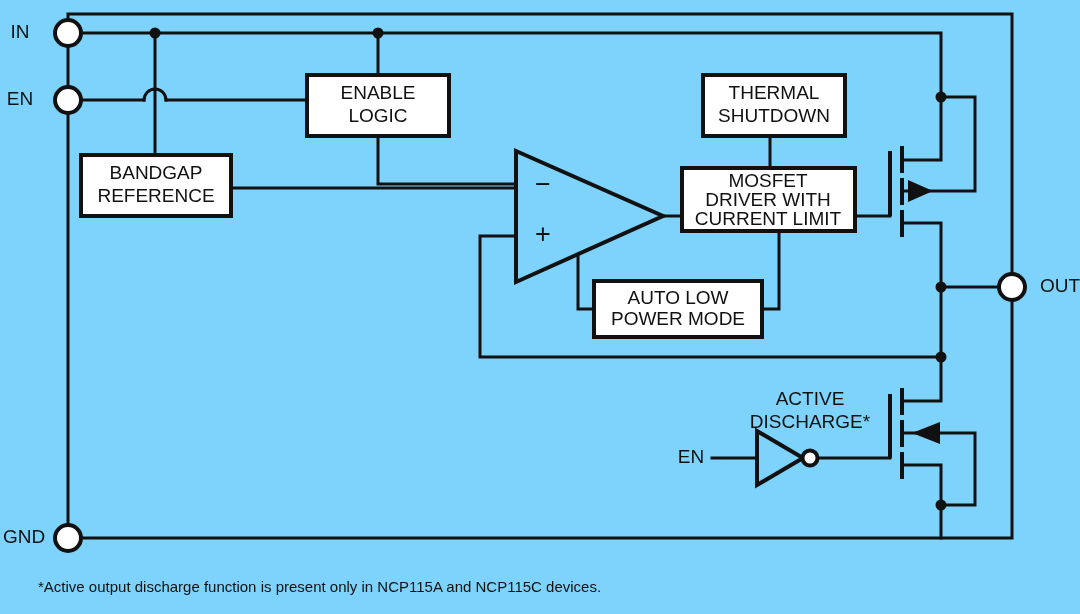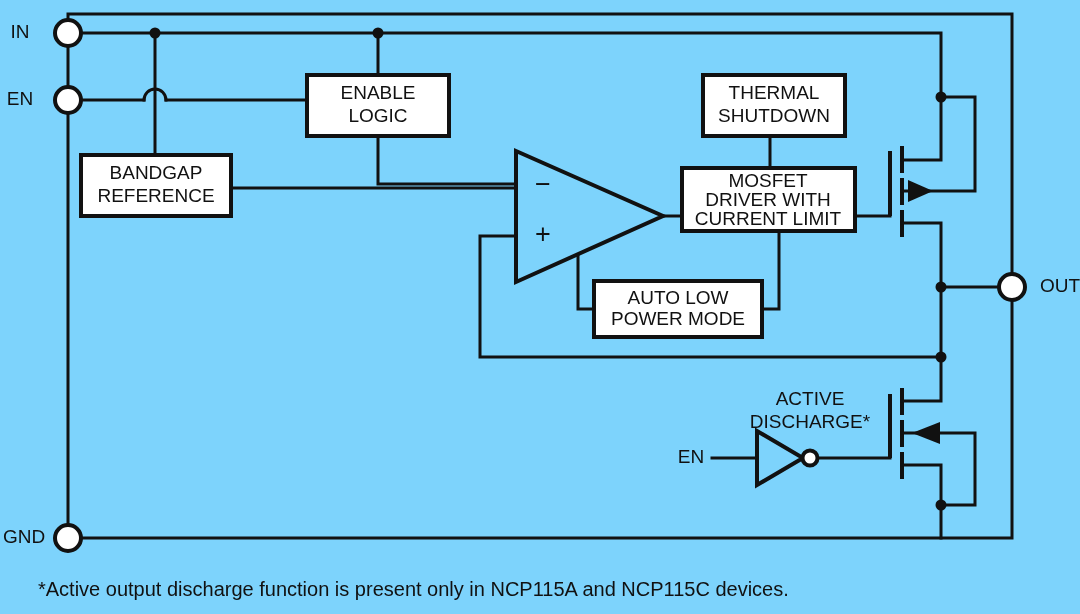--- a/index.html
+++ b/index.html
@@ -243,15 +243,15 @@
 
       <polygon class="solidfill" points="940,422 940,444 912,433"></polygon>
 
       <polyline class="wire" points="902,465 941,465 941,538"></polyline>
       <circle class="junction" cx="941" cy="505" r="5.5"></circle>
     </g>
 
   </svg>
 
   <div style="position:absolute; left:38px; top:578px; width:1020px;
-              font-size:20px; color:#111111; font-family:'Liberation Sans', sans-serif; white-space:nowrap;">*Active output discharge function is present only in NCP115A and NCP115C devices.</div>
+              font-size:15px; color:#111111; font-family:'Liberation Sans', sans-serif; white-space:nowrap;">*Active output discharge function is present only in NCP115A and NCP115C devices.</div>
 
 </div>
 
 </body></html>

